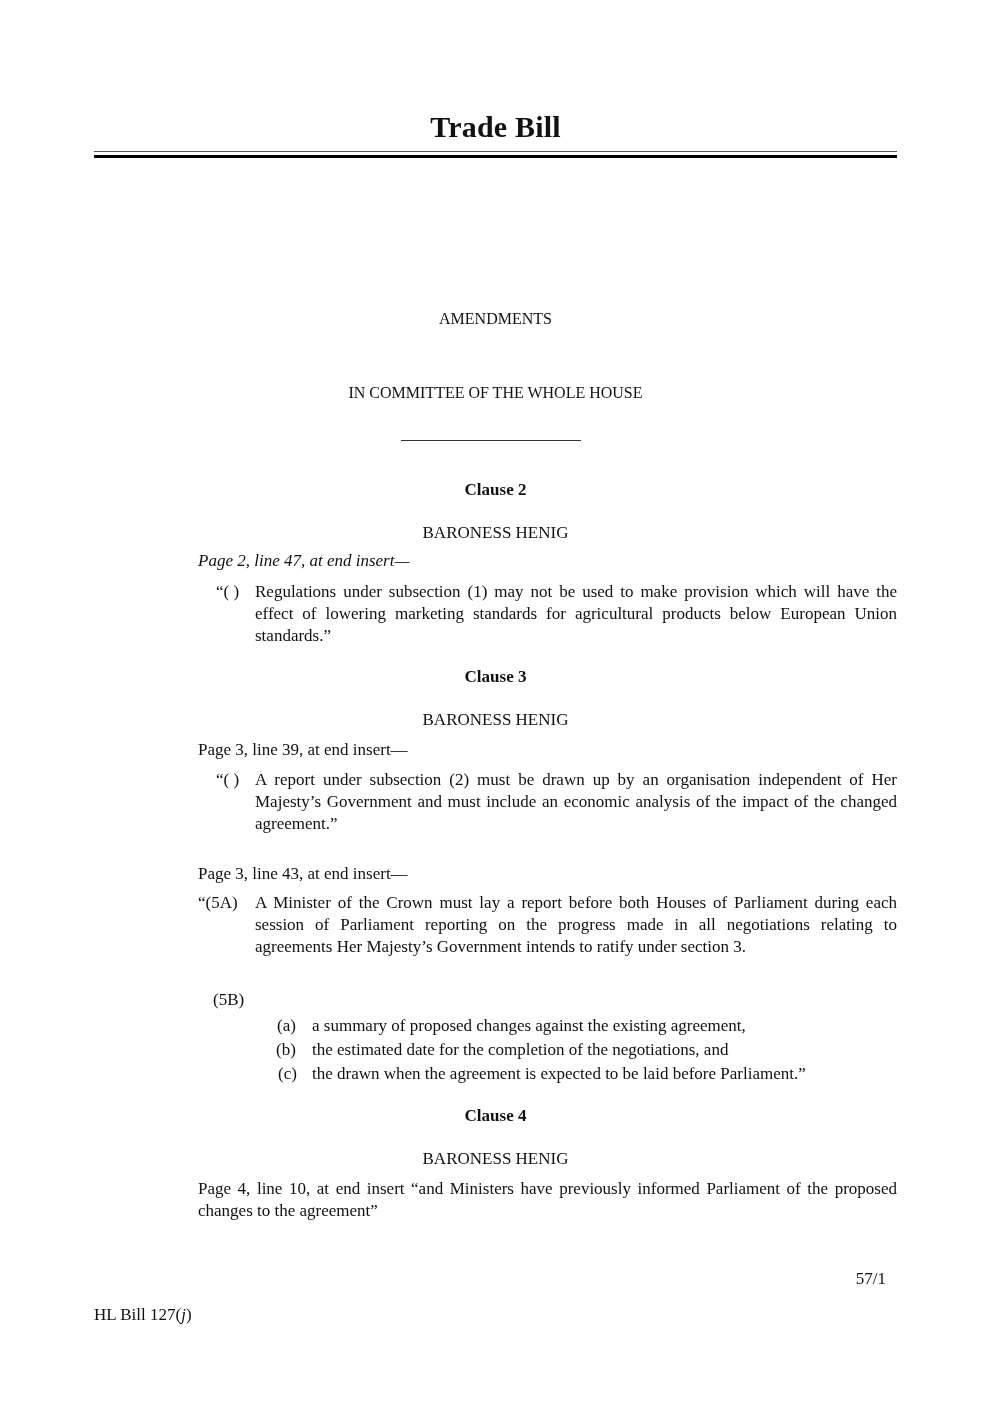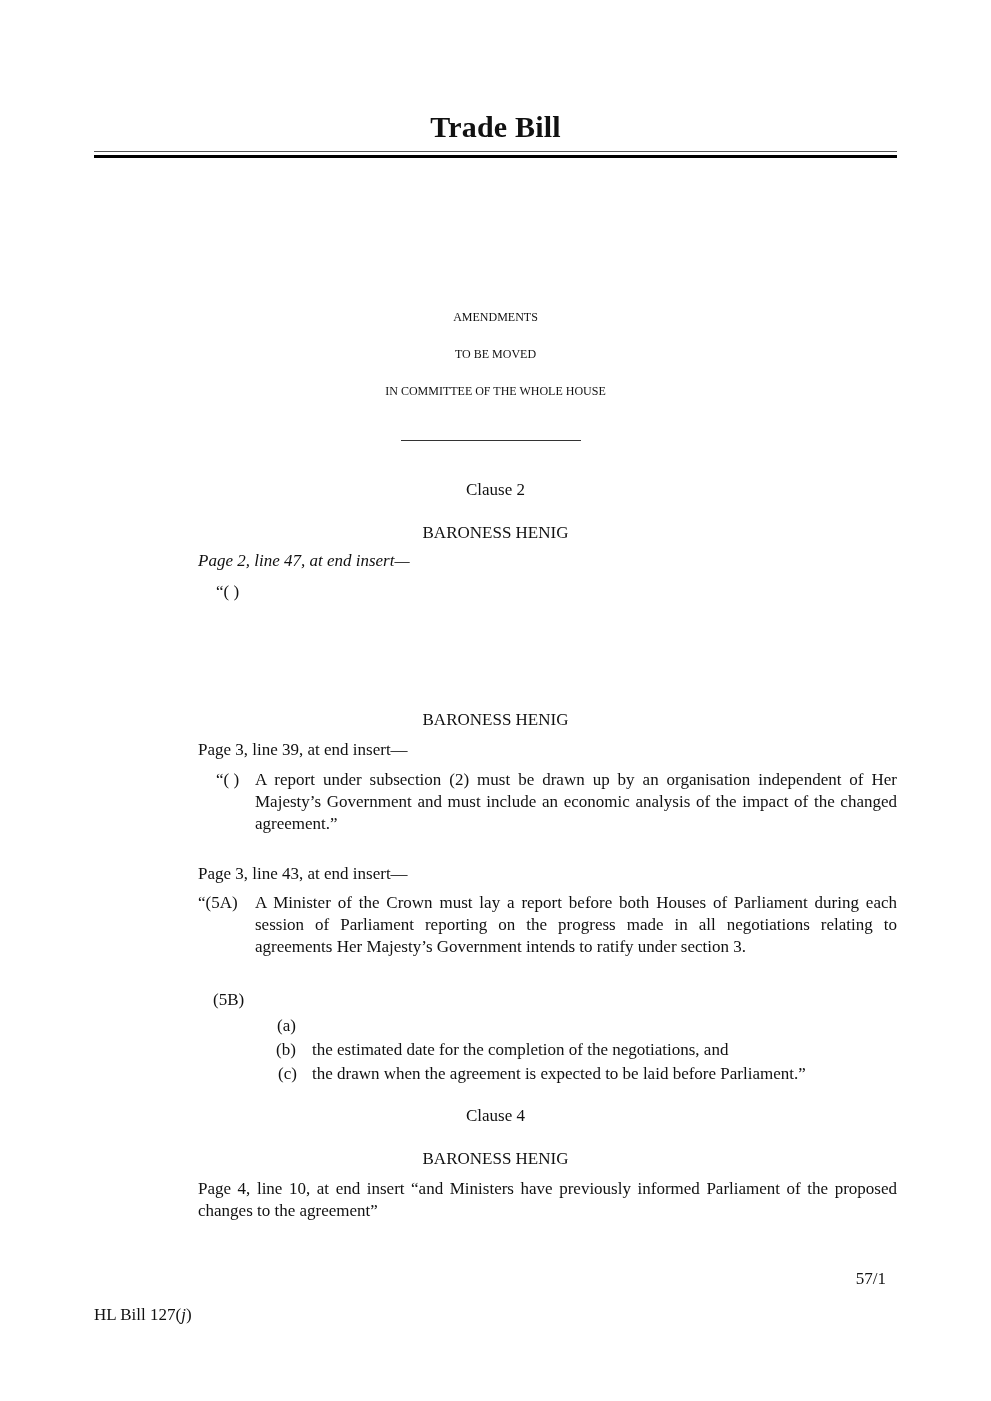--- a/index.html
+++ b/index.html
@@ -1,59 +1,61 @@
 <!DOCTYPE html>
 <html><head>
 <meta charset="utf-8">
 <style>
   html, body { margin: 0; padding: 0; background: #ffffff; }
   body { width: 991px; height: 1401px; position: relative; font-family: "Liberation Serif", "DejaVu Serif", serif; color: #111; }
   .page { position: absolute; left: 0; top: 4px; width: 991px; height: 1401px; }
   .title { position: absolute; left: 94px; width: 803px; top: 106px; text-align: center; font-size: 30px; font-weight: bold; letter-spacing: 0.2px; }
   .rule-thin { position: absolute; left: 94px; width: 803px; top: 147px; height: 1px; background: #555; }
   .rule-thick { position: absolute; left: 94px; width: 803px; top: 151px; height: 3px; background: #000; }
-  .center { position: absolute; left: 94px; width: 803px; text-align: center; font-size: 12px; }
+  .center { position: absolute; left: 94px; width: 803px; text-align: center; font-size: 16px; }
   .short-rule { position: absolute; left: 401px; width: 180px; top: 436px; height: 1px; background: #333; }
-  .clause { font-weight: normal; font-size: 17px; }
+  .clause { font-weight: bold; font-size: 17px; }
   .sponsor { font-size: 17px; }
   .para { position: absolute; left: 198px; width: 699px; font-size: 17px; line-height: 22px; }
   .quote-block { position: absolute; font-size: 17px; line-height: 22px; text-align: justify; }
   .label { position: absolute; font-size: 17px; line-height: 22px; }
   .footer { position: absolute; top: 1265px; font-size: 17px; }
 </style>
 </head>
 <body>
 
 <div class="page">
 
   <div class="title">Trade Bill</div>
   <div class="rule-thin"></div>
   <div class="rule-thick"></div>
 
   <div class="center" style="top:306px;">AMENDMENTS</div>
-  <div class="center" style="top:343px;">TO BE MOVED</div>
   <div class="center" style="top:380px;">IN COMMITTEE OF THE WHOLE HOUSE</div>
   <div class="short-rule"></div>
 
   <div class="center clause" style="top:476px;">Clause 2</div>
   <div class="center sponsor" style="top:519px;">BARONESS HENIG</div>
   <div class="para" style="top:546px;font-style:italic;">Page 2, line 47, at end insert—</div>
   <div class="label" style="left:216px; top:577px;">“( )</div>
+  <div class="quote-block" style="left:255px; width:642px; top:577px;">Regulations under subsection (1) may not be used to make provision which will have the effect of lowering marketing standards for agricultural products below European Union standards.”</div>
 
+  <div class="center clause" style="top:663px;">Clause 3</div>
   <div class="center sponsor" style="top:706px;">BARONESS HENIG</div>
   <div class="para" style="top:735px;">Page 3, line 39, at end insert—</div>
   <div class="label" style="left:216px; top:765px;">“( )</div>
   <div class="quote-block" style="left:255px; width:642px; top:765px;">A report under subsection (2) must be drawn up by an organisation independent of Her Majesty’s Government and must include an economic analysis of the impact of the changed agreement.”</div>
 
   <div class="para" style="top:859px;">Page 3, line 43, at end insert—</div>
   <div class="label" style="left:198px; top:888px;">“(5A)</div>
   <div class="quote-block" style="left:255px; width:642px; top:888px;">A Minister of the Crown must lay a report before both Houses of Parliament during each session of Parliament reporting on the progress made in all negotiations relating to agreements Her Majesty’s Government intends to ratify under section 3.</div>
   <div class="label" style="left:213px; top:985px;">(5B)</div>
 
   <div class="label" style="left:277px; top:1011px;">(a)</div>
+  <div class="label" style="left:312px; top:1011px;">a summary of proposed changes against the existing agreement,</div>
   <div class="label" style="left:276px; top:1035px;">(b)</div>
   <div class="label" style="left:312px; top:1035px;">the estimated date for the completion of the negotiations, and</div>
   <div class="label" style="left:278px; top:1059px;">(c)</div>
   <div class="label" style="left:312px; top:1059px;">the drawn when the agreement is expected to be laid before Parliament.”</div>
 
   <div class="center clause" style="top:1102px;">Clause 4</div>
   <div class="center sponsor" style="top:1145px;">BARONESS HENIG</div>
   <div class="quote-block" style="left:198px; width:699px; top:1174px;">Page 4, line 10, at end insert “and Ministers have previously informed Parliament of the proposed changes to the agreement”</div>
 
   <div class="footer" style="left:94px;margin-top:36px;"><span>HL Bill 127(</span><i>j</i><span>)</span></div>

